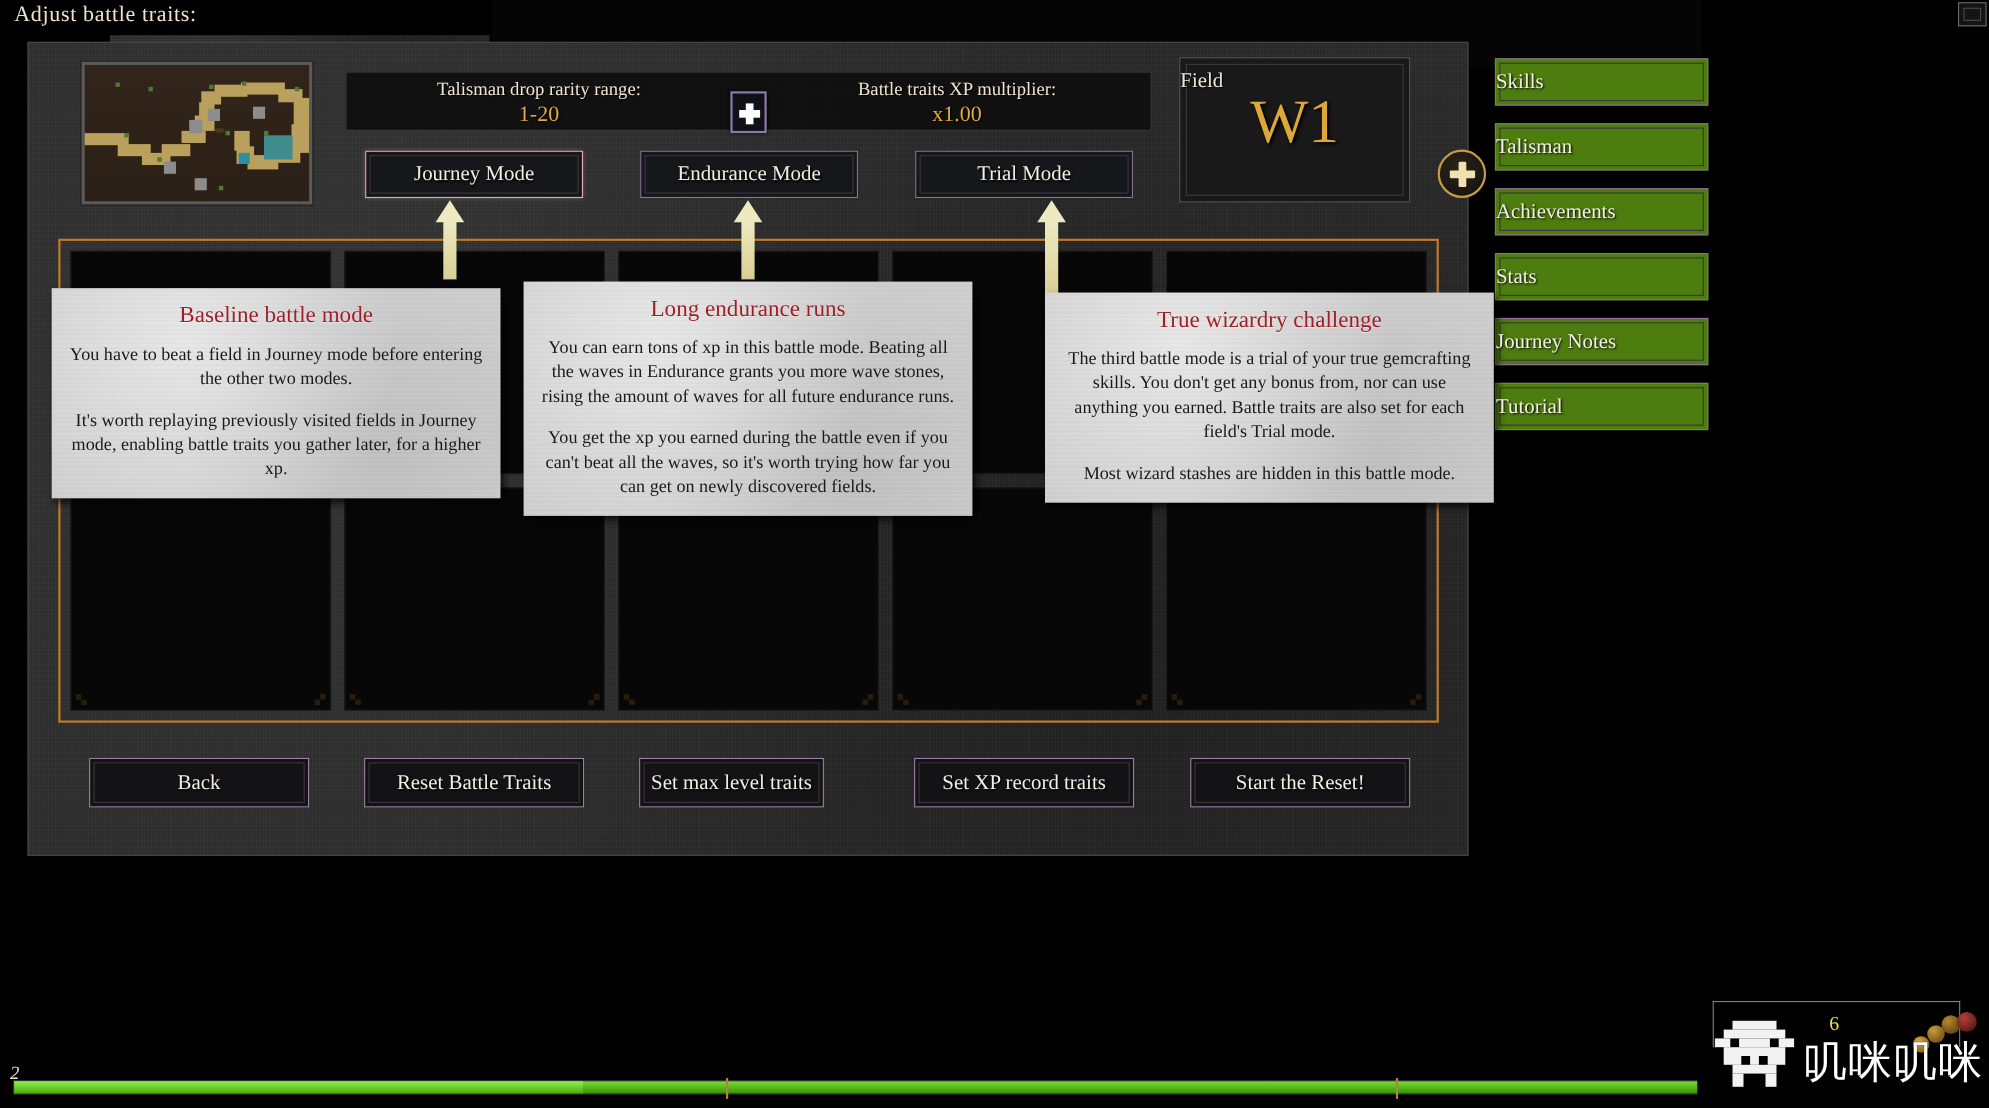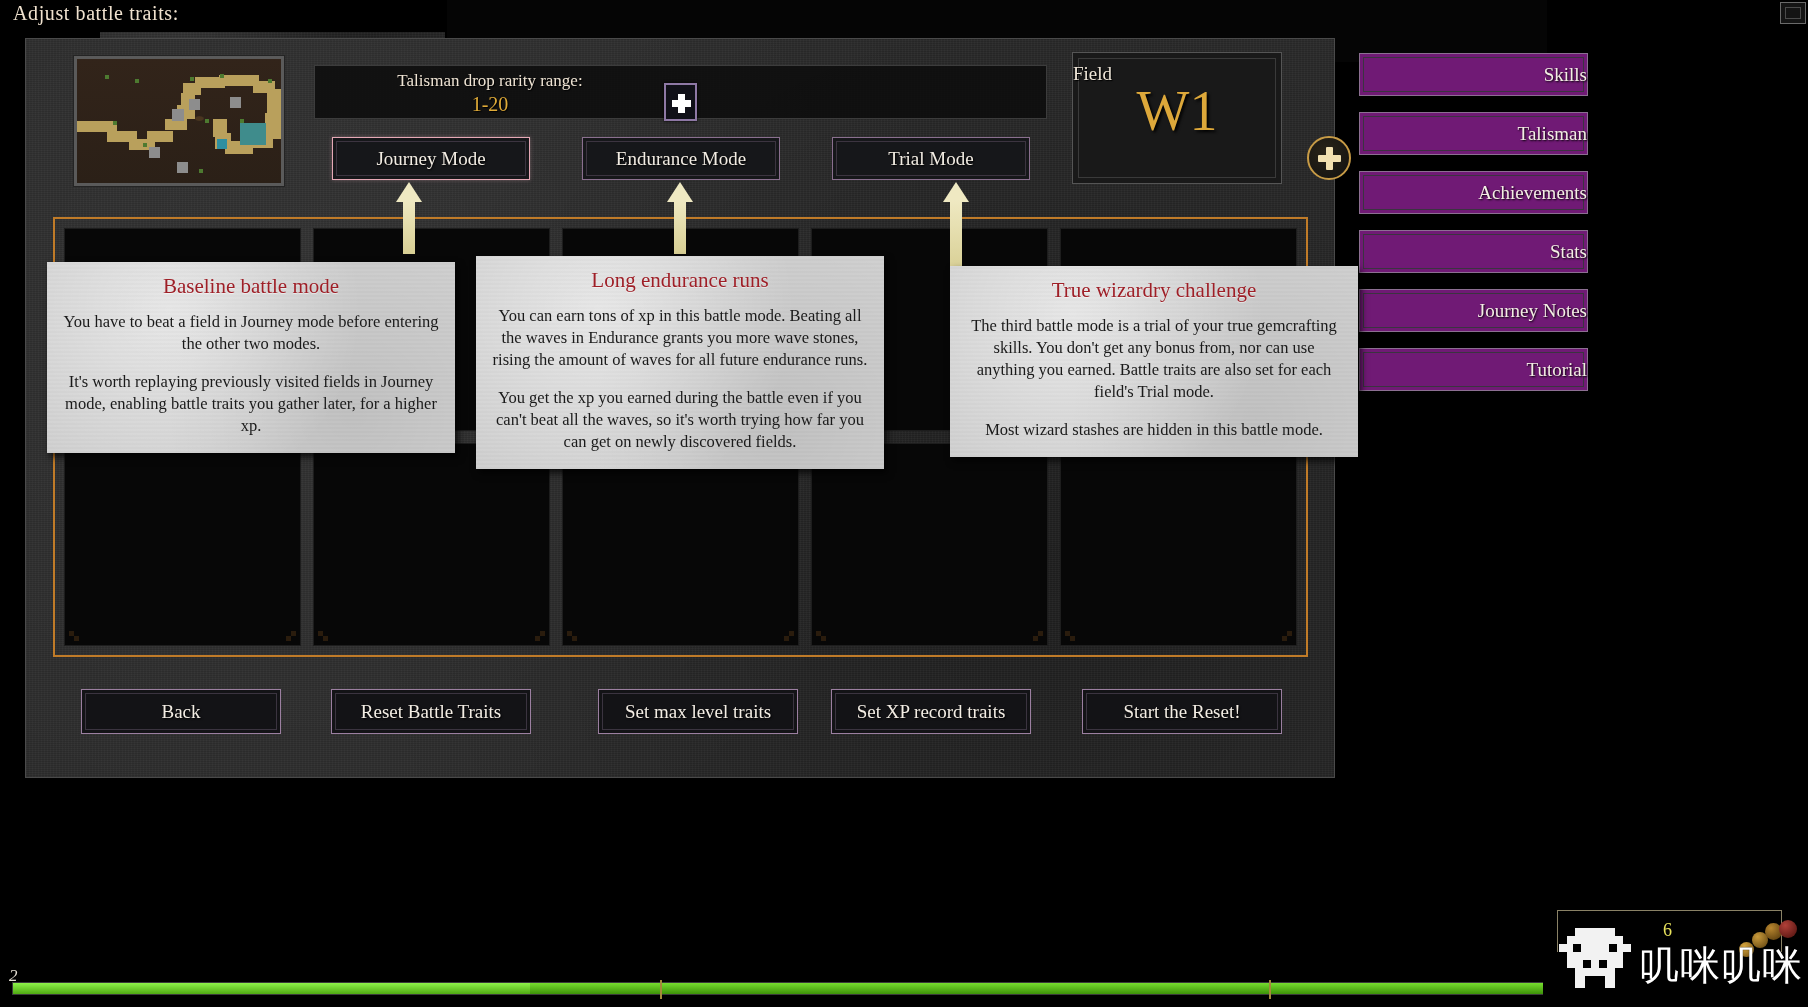--- a/index.html
+++ b/index.html
@@ -140,23 +140,23 @@
     position: absolute; top: 650px; height: 45px;
     background: #131316; border: 1px solid #9b7fa0;
     display: flex; align-items: center; justify-content: center;
   }
   .bottom-btn:after { content:""; position:absolute; left:3px; top:3px; right:3px; bottom:3px; border:1px solid #3b3440; }
   .bottom-btn span { position: relative; z-index:2; font-size: 19px; color: #f3ede4; text-shadow: 1px 1px 2px #000; }
 
   
   #sidebar { position: absolute; left: 1359px; top: 53px; width: 198px; }
   .side-btn {
-    position: relative; width: 229px; height: 43px; margin-bottom: 16px;
-    background: #701a75; border: 1px solid #8c6f92;
-    display: flex; align-items: center; justify-content: flex-end;
+    position: relative; width: 194px; height: 43px; margin-bottom: 16px;
+    background: #4d7c0f; border: 1px solid #8c6f92;
+    display: flex; align-items: center; justify-content: flex-start;
   }
   .side-btn:after { content:""; position:absolute; left:3px; top:3px; right:3px; bottom:3px; border:1px solid #3b3440; }
   .side-btn span { position: relative; z-index:2; font-size: 19px; color: #f4eee5; text-shadow: 1px 1px 2px #000; }
 
   
   .tooltip {
     position: absolute;
     background: #cfcfcf;
     background-image:
       repeating-linear-gradient(0deg, rgba(0,0,0,.015) 0 2px, rgba(255,255,255,.02) 2px 4px),
@@ -245,20 +245,24 @@
 
       <div class="mm-pool" style="left:163px;top:64px;width:26px;height:22px;"></div>
       <div class="mm-gate" style="left:140px;top:80px;width:10px;height:10px;"></div>
     </div>
 
     <div id="info-bar">
       <div class="info-cell" style="left:10px;">
         <div class="info-label">Talisman drop rarity range:</div>
         <div class="info-value">1-20</div>
       </div>
+      <div class="info-cell" style="left:390px;">
+        <div class="info-label">Battle traits XP multiplier:</div>
+        <div class="info-value">x1.00</div>
+      </div>
     </div>
 
     <div id="plus-square">
       <div class="bar-h"></div>
         <div class="bar-v"></div>
     </div>
 
     <div class="mode-btn selected" style="left:306px;">
       <span>Journey Mode</span>
     </div>
@@ -290,21 +294,21 @@
       <div class="trait-slot"></div>
       <div class="trait-slot"></div>
     </div>
 
     <div class="bottom-btn" style="left:55px;width:200px;">
       <span>Back</span>
     </div>
     <div class="bottom-btn" style="left:305px;width:200px;">
       <span>Reset Battle Traits</span>
     </div>
-    <div class="bottom-btn" style="left:555px;width:200px;margin-left:17px;">
+    <div class="bottom-btn" style="left:555px;width:168px;">
       <span>Set max level traits</span>
     </div>
     <div class="bottom-btn" style="left:805px;width:200px;">
       <span>Set XP record traits</span>
     </div>
     <div class="bottom-btn" style="left:1056px;width:200px;">
       <span>Start the Reset!</span>
     </div>
   </div>
 

